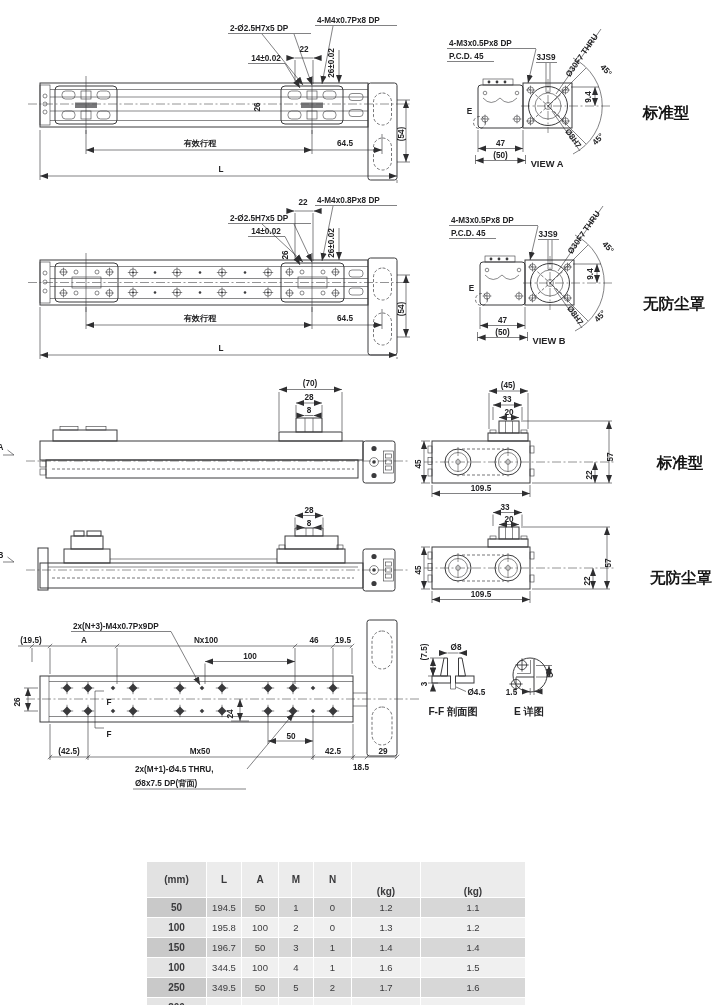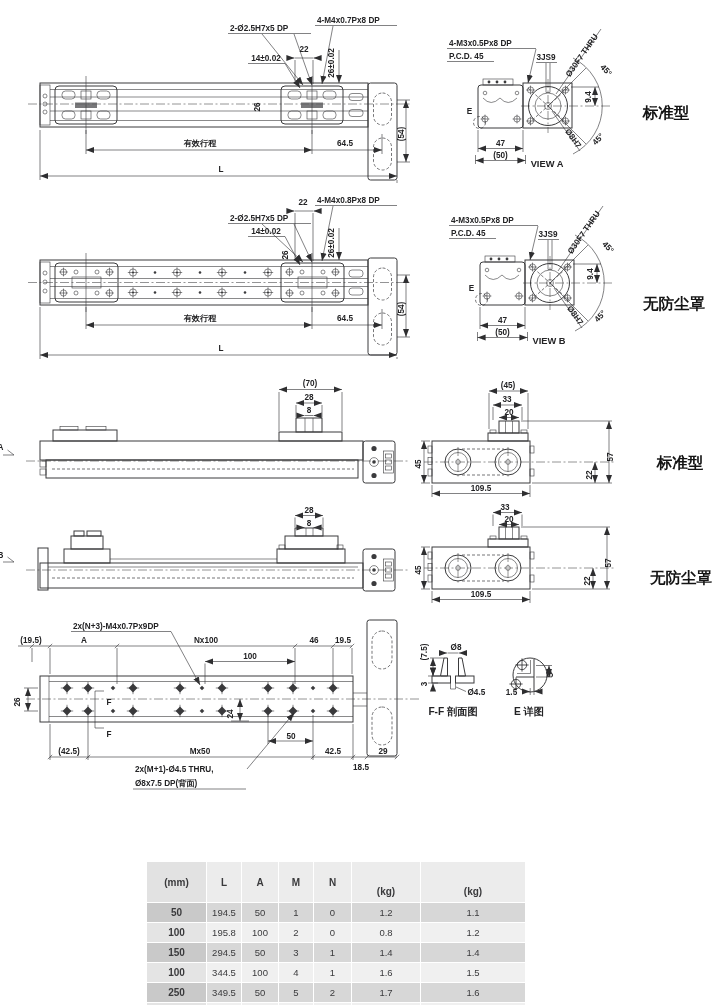--- a/index.html
+++ b/index.html
@@ -16,21 +16,21 @@
   .fl{fill:#3b3b3d;stroke:none;}
   .cl{stroke:#3b3b3d;stroke-width:.55;stroke-dasharray:9 2.5 2 2.5;fill:none;}
   .dsh{stroke:#3b3b3d;stroke-width:.7;stroke-dasharray:3 2;fill:none;}
   .dim{stroke:#2e2e30;stroke-width:.6;fill:none;}
   
   table.spec{position:absolute;left:146px;top:861px;border-collapse:collapse;table-layout:fixed;
              font-size:9.5px;color:#3a3a3c;}
   table.spec td,table.spec th{border:1.5px solid #fff;text-align:center;padding:0;height:19px;}
   table.spec th{height:35px;font-size:10px;background:#ececec;vertical-align:middle;}
   table.spec th.c0{background:#e2e2e2;}
-  table.spec th.kg{vertical-align:bottom;padding-bottom:5px;}
+  table.spec th.kg{vertical-align:bottom;}
   table.spec tr.odd td{background:#d7d7d7;}
   table.spec tr.even td{background:#f0f0f0;}
   table.spec tr.odd td.c0{background:#c9c9c9;}
   table.spec tr.even td.c0{background:#e4e4e4;}
   table.spec td.c0{font-weight:bold;font-size:10px;}
 </style>
 </head>
 <body>
 
 <div class="sheet">
@@ -609,26 +609,26 @@
           <td>0</td>
           <td>1.2</td>
           <td>1.1</td>
         </tr>
     <tr class="even">
           <td class="c0">100</td>
           <td>195.8</td>
           <td>100</td>
           <td>2</td>
           <td>0</td>
-          <td>0.8</td>
+          <td>1.3</td>
           <td>1.2</td>
         </tr>
     <tr class="odd">
           <td class="c0">150</td>
-          <td>294.5</td>
+          <td>196.7</td>
           <td>50</td>
           <td>3</td>
           <td>1</td>
           <td>1.4</td>
           <td>1.4</td>
         </tr>
     <tr class="even">
           <td class="c0">100</td>
           <td>344.5</td>
           <td>100</td>

